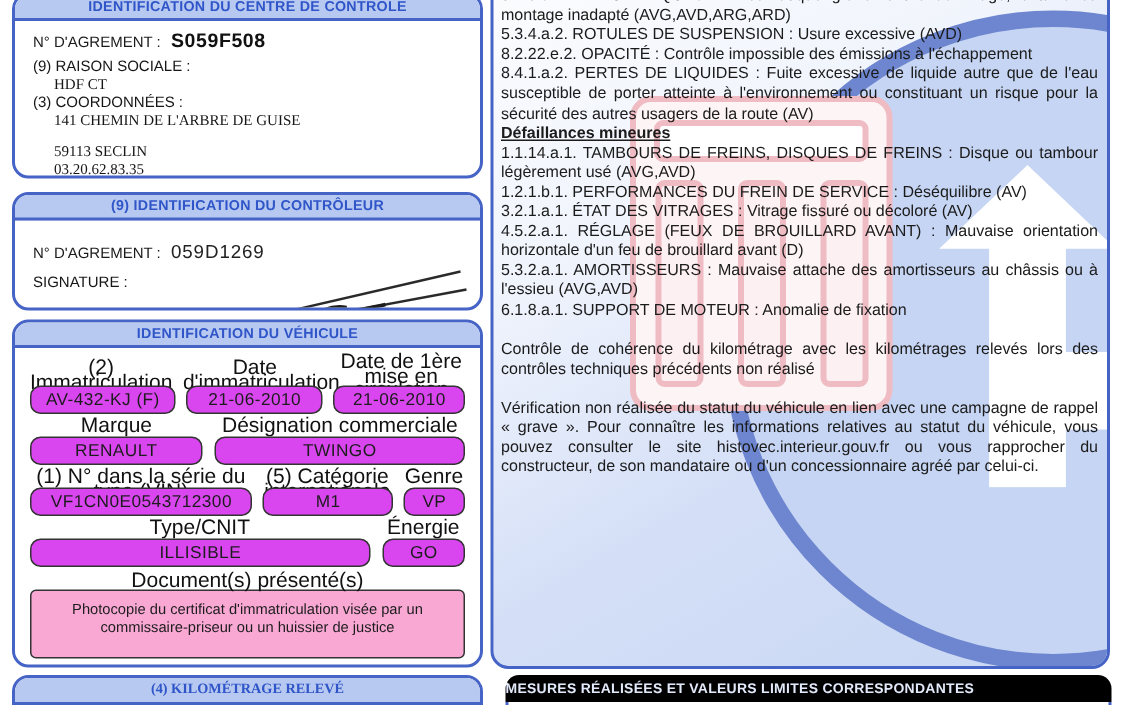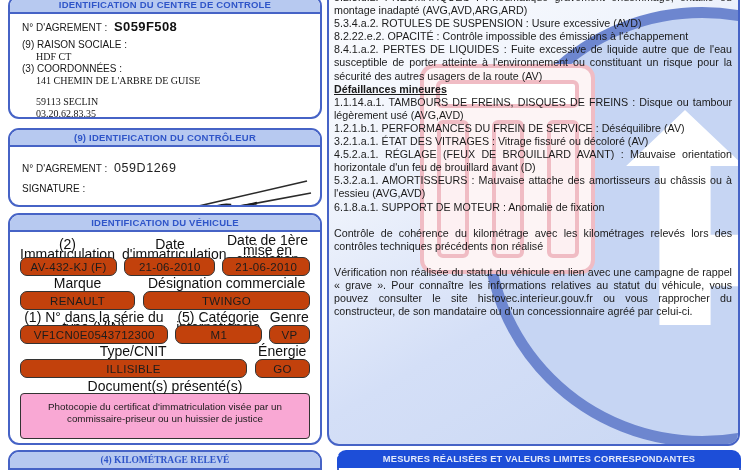--- a/index.html
+++ b/index.html
@@ -16,21 +16,21 @@
 
   .fieldline{margin:0 0 1px 0;white-space:nowrap;}
   .fieldline .lab{font-size:10px;color:#1a1a1a;}
   .fieldline .big{font-size:13px;font-weight:bold;color:#111;margin-left:4px;letter-spacing:.4px;}
   .fieldline .med{font-size:12.5px;color:#222;margin-left:4px;letter-spacing:.6px;}
   .indent{margin-left:14px;font-family:Liberation Serif, serif;}
 
   
   .vrow{display:flex;justify-content:flex-start;align-items:flex-start;}
   .vlab{font-size:14px;text-align:center;color:#111;line-height:9.5px;}
-  .vbox{border:1.4px solid #333;border-radius:7px;background:#c2410c;height:17px;
+  .vbox{border:1.4px solid #333;border-radius:7px;background:#d946ef;height:17px;
         display:flex;align-items:center;justify-content:center;
         font-size:11.5px;color:#1c1c1c;box-sizing:content-box;letter-spacing:.3px;}
   .docbox{border:1.4px solid #333;border-radius:4px;background:#f9a8d4;
         font-size:9.8px;text-align:center;padding:7px 6px;line-height:12px;color:#1c1c1c;}
 
   
   .rbox{position:absolute;left:327px;top:-12px;width:413px;height:458px;
         border:2px solid #4663c6;border-radius:12px;box-sizing:border-box;overflow:hidden;
         background:linear-gradient(150deg,#fbfcfe 0%,#f0f4fc 30%,#d4dff7 62%,#c9d7f3 100%);}
   .rcontent{position:absolute;left:5px;right:6px;top:1px;z-index:2;
@@ -51,21 +51,21 @@
   .wm-flag .vbar{position:absolute;top:52px;bottom:12px;width:32px;
         border:4px solid #f0bcc4;background:#fdf0f2;border-radius:6px;box-sizing:border-box;}
   .vbar.b1{left:13px;} .vbar.b2{left:68px;} .vbar.b3{left:123px;}
 
   
   .kilo-box{position:absolute;left:8px;top:450px;width:314px;height:28px;
         border:2px solid #4663c6;border-radius:11px 11px 0 0;overflow:hidden;background:#fff;box-sizing:border-box;}
   .kilo-header{background:#b7c9f0;color:#2f55c8;font-weight:bold;font-size:9.5px;text-align:center;
         padding:3px 0;border-bottom:2px solid #4663c6;font-family:Liberation Serif, serif;}
   .measures-header{position:absolute;left:337px;top:450px;width:404px;height:18px;
-        background:#1d4ed8;color:#e2e9fa;font-weight:bold;font-size:9.3px;text-align:center;
+        background:#000000;color:#e2e9fa;font-weight:bold;font-size:9.3px;text-align:left;
         line-height:18px;border-radius:9px 9px 0 0;letter-spacing:.2px;z-index:3;}
   .measures-sliver{position:absolute;left:337px;top:468px;width:404px;height:4px;background:#ffffff;
         border-left:2px solid #4663c6;border-right:2px solid #4663c6;box-sizing:border-box;z-index:3;}
   .junction-diamond{position:absolute;left:323px;top:449px;width:13px;height:13px;background:#ffffff;
         transform:rotate(45deg);z-index:5;}
   .scan-edge{position:absolute;right:2px;top:0;width:1px;height:470px;background:#cfcfcf;}
 
   .sig-svg{position:absolute;right:6px;top:22px;}
 </style>
 </head>

